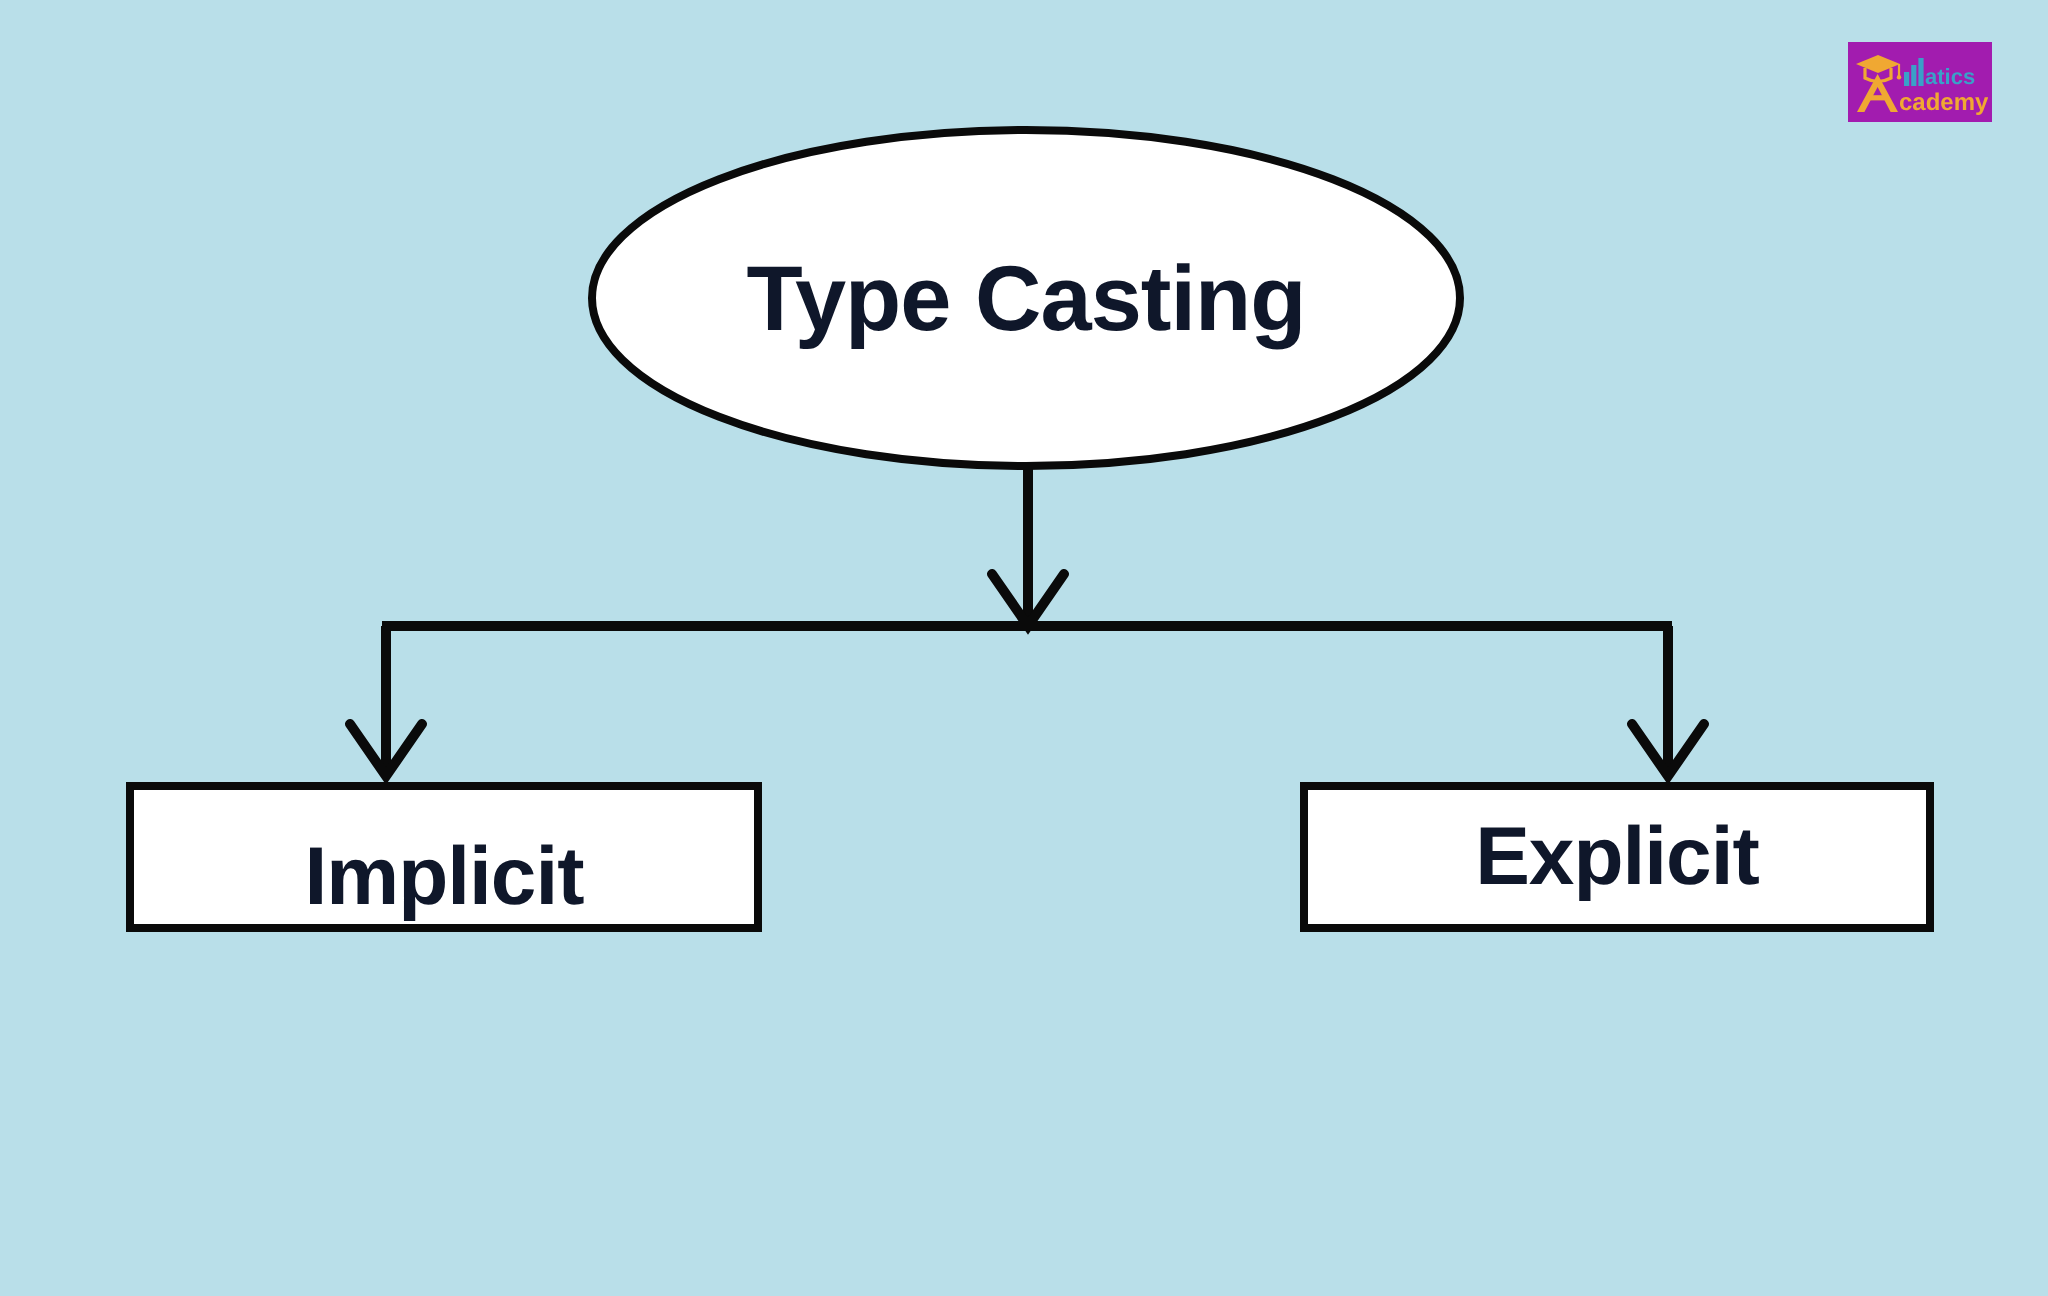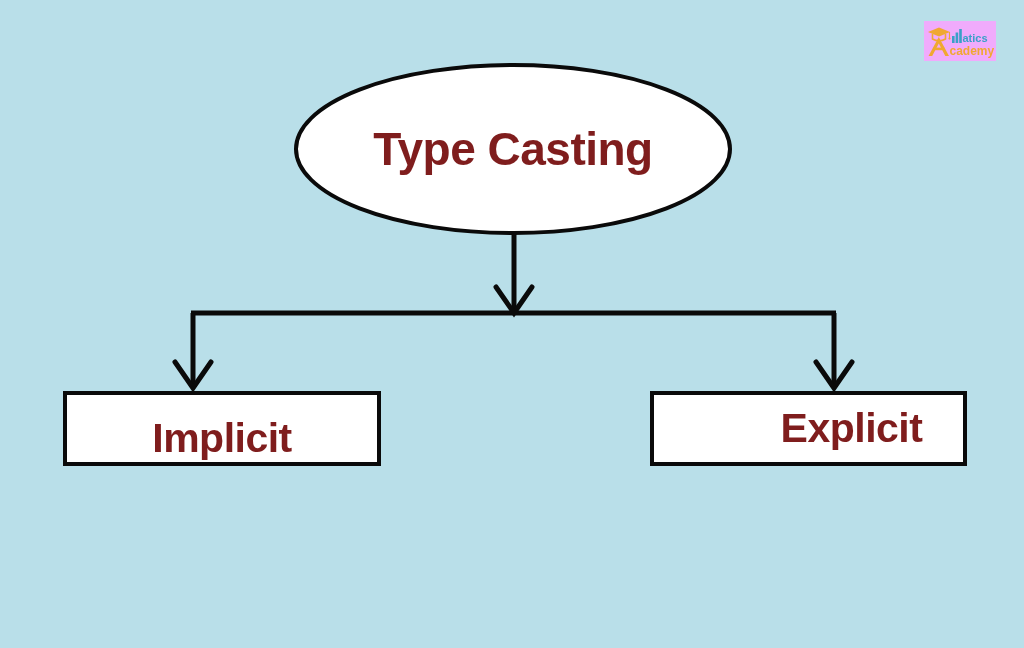--- a/index.html
+++ b/index.html
@@ -24,21 +24,21 @@
     left: 0;
     top: 0;
     width: 1024px;
     height: 648px;
   }
   .node-label {
     position: absolute;
     display: flex;
     align-items: center;
     justify-content: center;
-    color: #7f1d1d;
+    color: #0f172a;
     font-weight: bold;
     letter-spacing: -0.5px;
     white-space: nowrap;
     pointer-events: none;
   }
   #root-node-label {
     left: 296px;
     top: 65px;
     width: 434px;
     height: 168px;
@@ -50,30 +50,29 @@
     width: 318px;
     height: 94px;
     font-size: 41px;
   }
   #explicit-node-label {
     left: 650px;
     top: 391px;
     width: 317px;
     height: 75px;
     font-size: 41px;
-    padding-left: 43px;
   }
   
   #brand-logo {
     position: absolute;
     left: 924px;
     top: 21px;
     width: 72px;
     height: 40px;
-    background: #f0abfc;
+    background: #a21caf;
     display: flex;
     align-items: center;
     justify-content: center;
   }
   #brand-logo svg {
     display: block;
   }
   .logo-text-top {
     font-family: "Liberation Sans", sans-serif;
     font-weight: bold;

